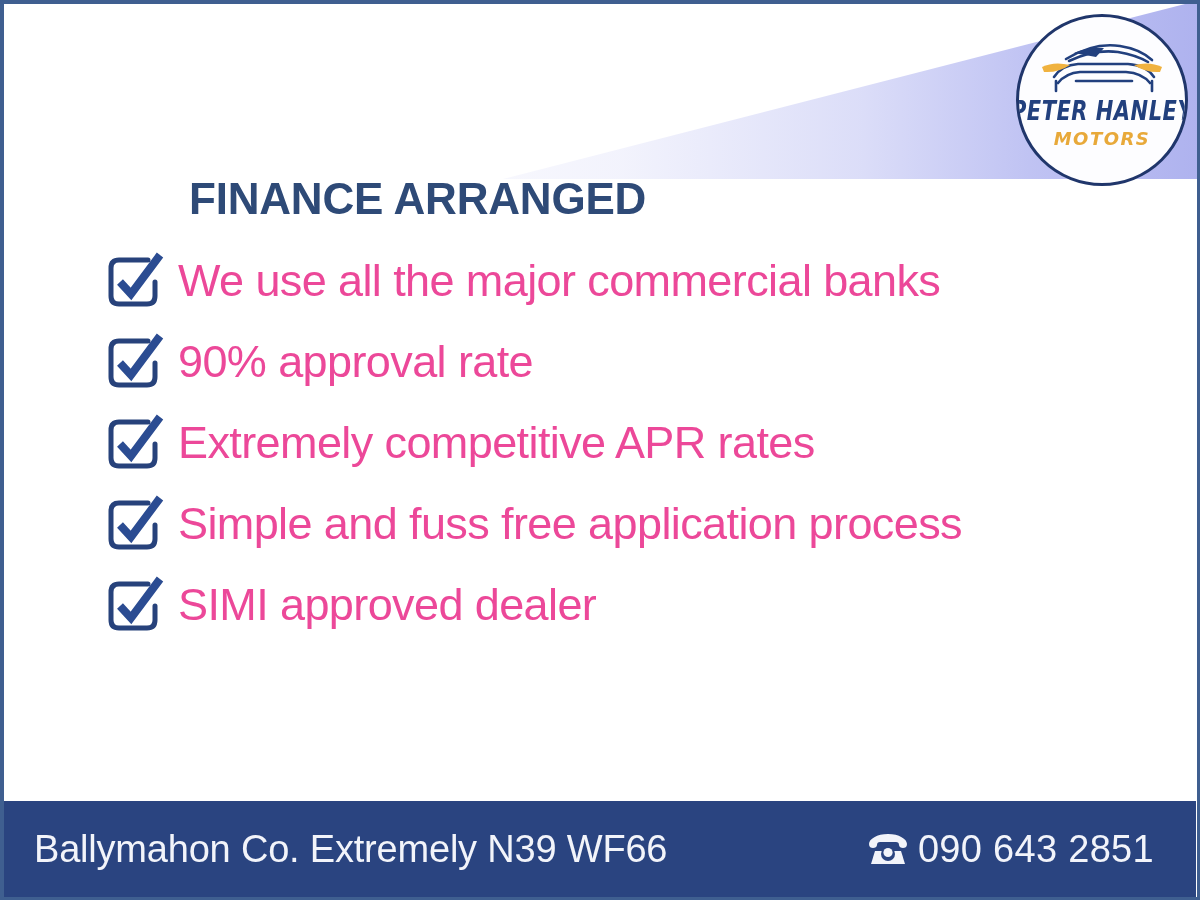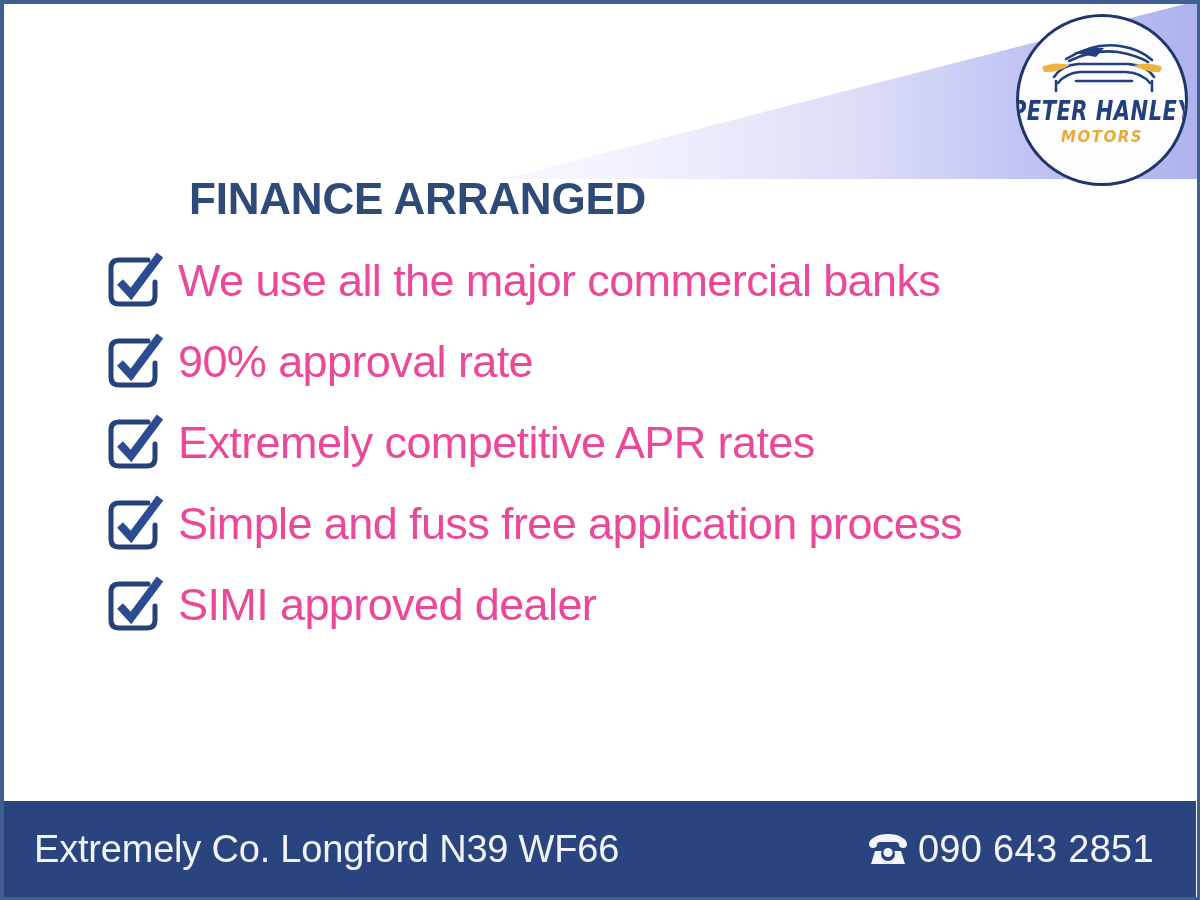--- a/index.html
+++ b/index.html
@@ -97,21 +97,21 @@
     color: #22407e;
     line-height: 1;
     white-space: nowrap;
     transform: scaleY(1.25);
   }
   .logo-sub {
     margin-top: 8px;
     font-family: "DejaVu Sans", sans-serif;
     font-weight: bold;
     font-style: italic;
-    font-size: 15px;
+    font-size: 18px;
     letter-spacing: 1.5px;
     color: #e8a93a;
     line-height: 1;
     white-space: nowrap;
   }
 
   
   .headline {
     position: absolute;
     left: 189px;
@@ -265,21 +265,21 @@
       <svg class="check-icon" viewBox="0 0 62 58" aria-hidden="true">
         <path d="M44 8 L15 8 Q7 8 7 16 L7 44 Q7 52 15 52 L43 52 Q51 52 51 44 L51 30" fill="none" stroke="#27427b" stroke-width="5" stroke-linecap="round" stroke-linejoin="round"></path>
         <path d="M16 30 L27 42 L56 3" fill="none" stroke="#2b4c92" stroke-width="8" stroke-linecap="butt" stroke-linejoin="miter"></path>
       </svg>
       <div class="feature-label">SIMI approved dealer</div>
     </div>
 
   </div>
 
   <div class="footer-bar">
-    <div class="footer-address">Extremely Co. Longford N39 WF66</div>
+    <div class="footer-address">Ballymahon Co. Extremely N39 WF66</div>
     <div class="footer-phone-group">
       <svg class="phone-icon" viewBox="0 0 44 34" aria-hidden="true">
         <path d="M22 2 C11 2 3 7 3 12 C3 15 5 16 7 16 C9 16 11 15 11 13 C11 11 12 10 14 10 L30 10 C32 10 33 11 33 13 C33 15 35 16 37 16 C39 16 41 15 41 12 C41 7 33 2 22 2 Z" fill="#f2f4fa"></path>
         <path d="M9 19 L35 19 L39 32 L5 32 Z" fill="#f2f4fa"></path>
         <circle cx="22" cy="22" r="7" fill="#2a4480"></circle>
         <circle cx="22" cy="20.5" r="4.6" fill="#f2f4fa"></circle>
       </svg>
       <div class="footer-phone">090 643 2851</div>
     </div>
   </div>

